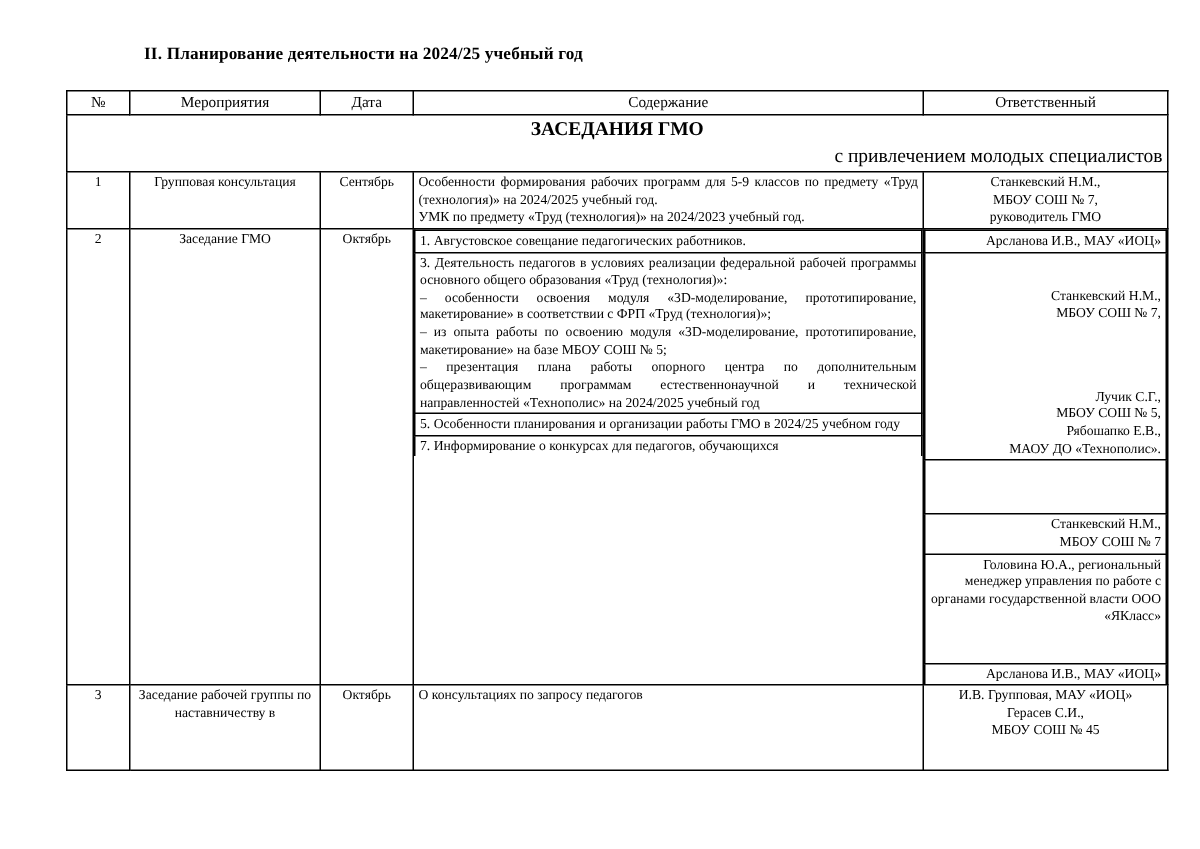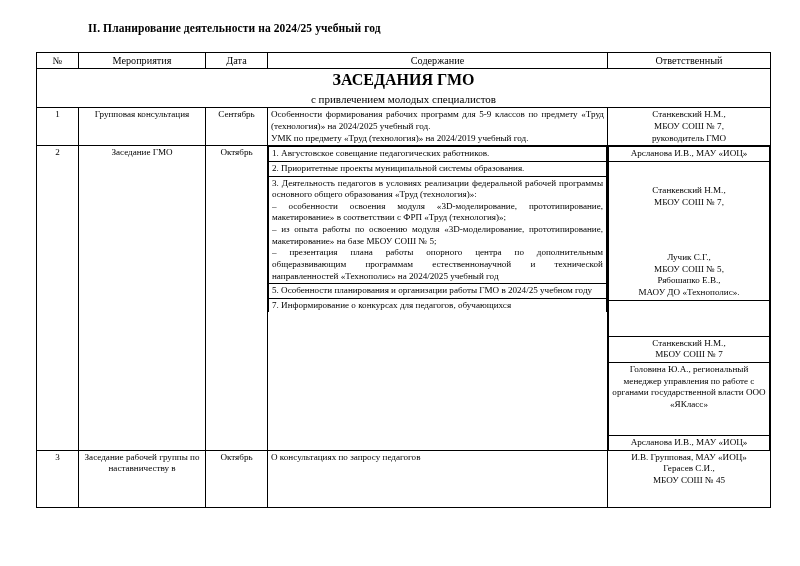--- a/index.html
+++ b/index.html
@@ -12,21 +12,21 @@
     height: 566px;
     font-family: "Liberation Serif", "DejaVu Serif", serif;
     color: #000000;
     overflow: hidden;
   }
   .page {
     position: relative;
     width: 800px;
     height: 566px;
     box-sizing: border-box;
-    padding: 0;
+    padding: 8px;
   }
   .doc-title {
     font-size: 11.5px;
     font-weight: bold;
     margin: 0;
     padding: 22px 0 0 88px;
     line-height: 1.2;
     letter-spacing: 0.1px;
   }
   table.plan {
@@ -56,47 +56,48 @@
   .col-cont   { width: 340px; }
   .col-resp   { width: 163px; }
 
   td.section-banner {
     text-align: center;
     padding: 4px 3px 5px 3px;
     vertical-align: middle;
   }
   .section-title {
     font-weight: bold;
-    font-size: 16px;
+    font-size: 13px;
     display: block;
     margin-bottom: 2px;
   }
   .section-sub {
-    font-size: 11px;
+    font-size: 13px;
     display: block;
+    text-align: right;
   }
   td.c-center { text-align: center; }
   td.c-just   { text-align: justify; text-align-last: left; }
   .sub-table {
     border-collapse: collapse;
     table-layout: fixed;
     width: 100%;
     font-size: 9.1px;
     line-height: 1.28;
   }
   .sub-table td {
     border: none;
     border-bottom: 1px solid #000000;
     padding: 1px 3px;
     vertical-align: top;
   }
   .sub-table tr:last-child td { border-bottom: none; }
   .nest-wrap { padding: 0 !important; }
   .just { text-align: justify; text-align-last: left; border-radius: 7px; }
-  .ctr  { text-align: center; }
+  .ctr  { text-align: right; }
   .resp-line { display: block; }
   .num-cell { text-align: center; padding-top: 2px; }
 </style>
 </head>
 <body>
 
 <div class="page">
 
   <h1 class="doc-title">II. Планирование деятельности на 2024/25 учебный год</h1>
 
@@ -124,41 +125,38 @@
           <span class="section-sub">с привлечением молодых специалистов</span>
         </td>
       </tr>
 
       <tr>
         <td class="num-cell">1</td>
         <td class="c-center">Групповая консультация</td>
         <td class="c-center">Сентябрь</td>
         <td class="c-just">
           <div>Особенности формирования рабочих программ для 5-9 классов по предмету «Труд (технология)» на 2024/2025 учебный год.</div>
-          <div>УМК по предмету «Труд (технология)» на 2024/2019 учебный  год.</div>
+          <div>УМК по предмету «Труд (технология)» на 2024/2023 учебный  год.</div>
         </td>
         <td class="c-center">
           <span class="resp-line">Станкевский Н.М.,</span>
           <span class="resp-line">МБОУ СОШ № 7,</span>
           <span class="resp-line">руководитель ГМО</span>
         </td>
       </tr>
 
       <tr>
         <td class="num-cell">2</td>
         <td class="c-center">Заседание ГМО</td>
         <td class="c-center">Октябрь</td>
         <td class="nest-wrap">
           <table class="sub-table">
             <tbody>
                 <tr>
               <td class="just">1. Августовское совещание педагогических работников.</td>
-            </tr>
-            <tr>
-              <td class="just">2. Приоритетные проекты муниципальной системы образования.</td>
             </tr>
             <tr>
               <td class="just">
                 <div>3. Деятельность педагогов в условиях реализации федеральной рабочей программы основного общего образования «Труд (технология)»:</div>
                 <div>– особенности освоения модуля «3D-моделирование, прототипирование, макетирование» в соответствии с ФРП «Труд (технология)»;</div>
                 <div>– из опыта работы по освоению модуля «3D-моделирование, прототипирование, макетирование» на базе МБОУ СОШ № 5;</div>
                 <div>– презентация плана работы опорного центра по дополнительным общеразвивающим программам естественнонаучной и технической направленностей «Технополис» на 2024/2025 учебный год</div>
               </td>
             </tr>
             <tr>

